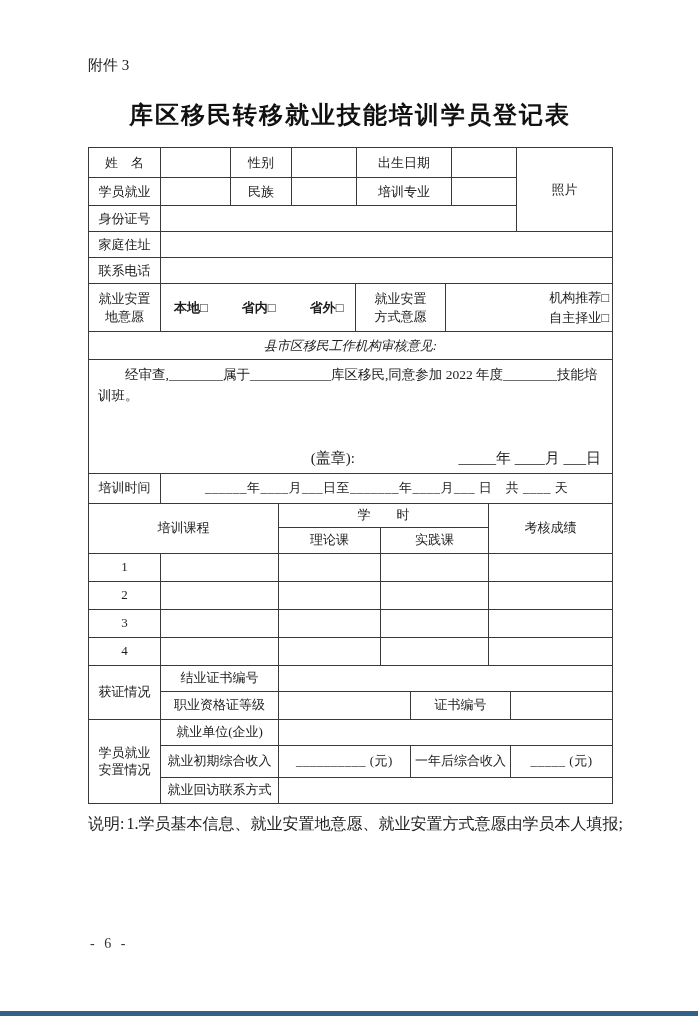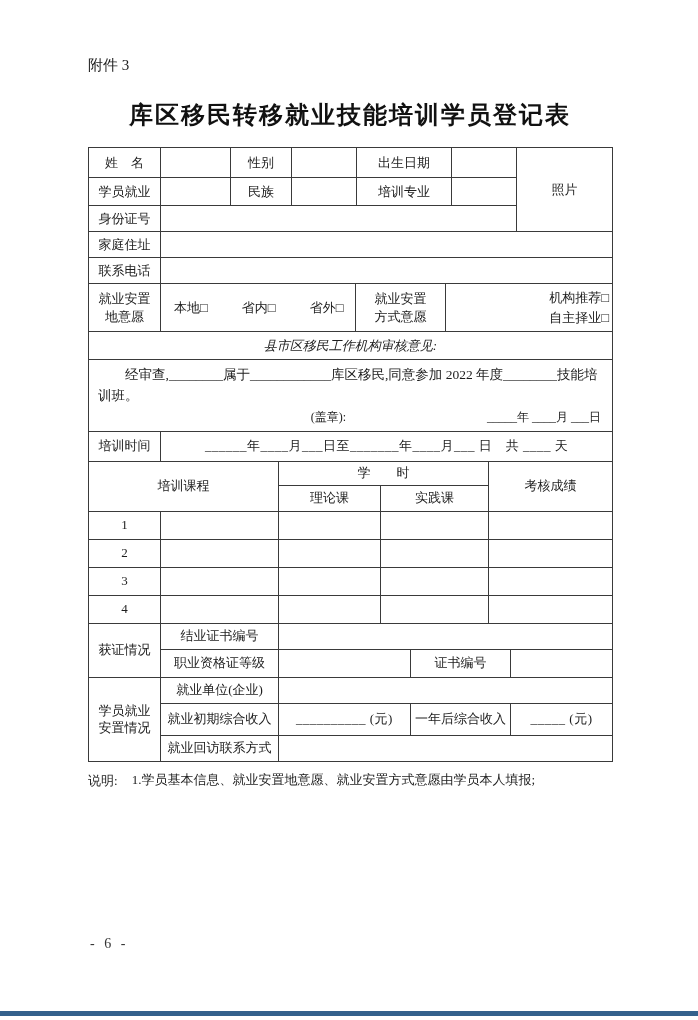--- a/index.html
+++ b/index.html
@@ -16,32 +16,32 @@
   }
   table.ft{border-collapse:collapse;table-layout:fixed;width:524px;margin:0;}
   table.ft + table.ft{margin-top:-1px;}
   table.ft td{
     border:1px solid #3a3a3a;font-size:13px;text-align:center;vertical-align:middle;
     padding:1px 3px;overflow:hidden;
   }
   td.left{text-align:left;padding-left:8px;font-style:italic;}
   td.blank{background:#fff;}
   .two-line{line-height:1.35;}
-  .opts{display:flex;justify-content:flex-start;gap:34px;padding-left:10px;}
+  .opts{display:flex;justify-content:flex-start;gap:34px;padding-left:10px;font-weight:bold;}
   .opts-v{text-align:right;padding-left:10px;line-height:1.5;}
   .review-body{text-align:left;text-indent:2em;font-size:13.5px;line-height:1.55;padding:4px 8px 0 6px;}
-  .seal-row{display:flex;font-size:12px;padding:2px 8px 4px 0;}
+  .seal-row{display:flex;font-size:15px;padding:2px 8px 4px 0;margin-top:40px;}
   .seal-label{margin-left:43%;}
   .seal-date{margin-left:auto;}
   .time-value{text-align:left;padding-left:14px;letter-spacing:0.5px;}
   .income-blank{letter-spacing:0.5px;}
   .sig-cell{text-align:left;padding-left:8px;height:26px;}
-  .notes{display:flex;margin:10px 0 0 88px;font-size:13px;color:#222;}
+  .notes{display:flex;margin:10px 0 0 88px;font-size:16px;color:#222;}
   .notes-label{flex:none;}
-  .note-items{margin-left:14px;}
+  .note-items{margin-left:2px;}
   .note-items > div{margin-bottom:15px;line-height:1.25;}
   .page-number{position:absolute;left:90px;top:936px;font-size:14px;color:#333;letter-spacing:3px;}
   .bottom-bar{position:absolute;left:0;right:0;bottom:4px;height:5px;}
 </style>
 </head>
 <body>
 
 <div class="content">
 
   <div class="attachment">附件 3</div>

